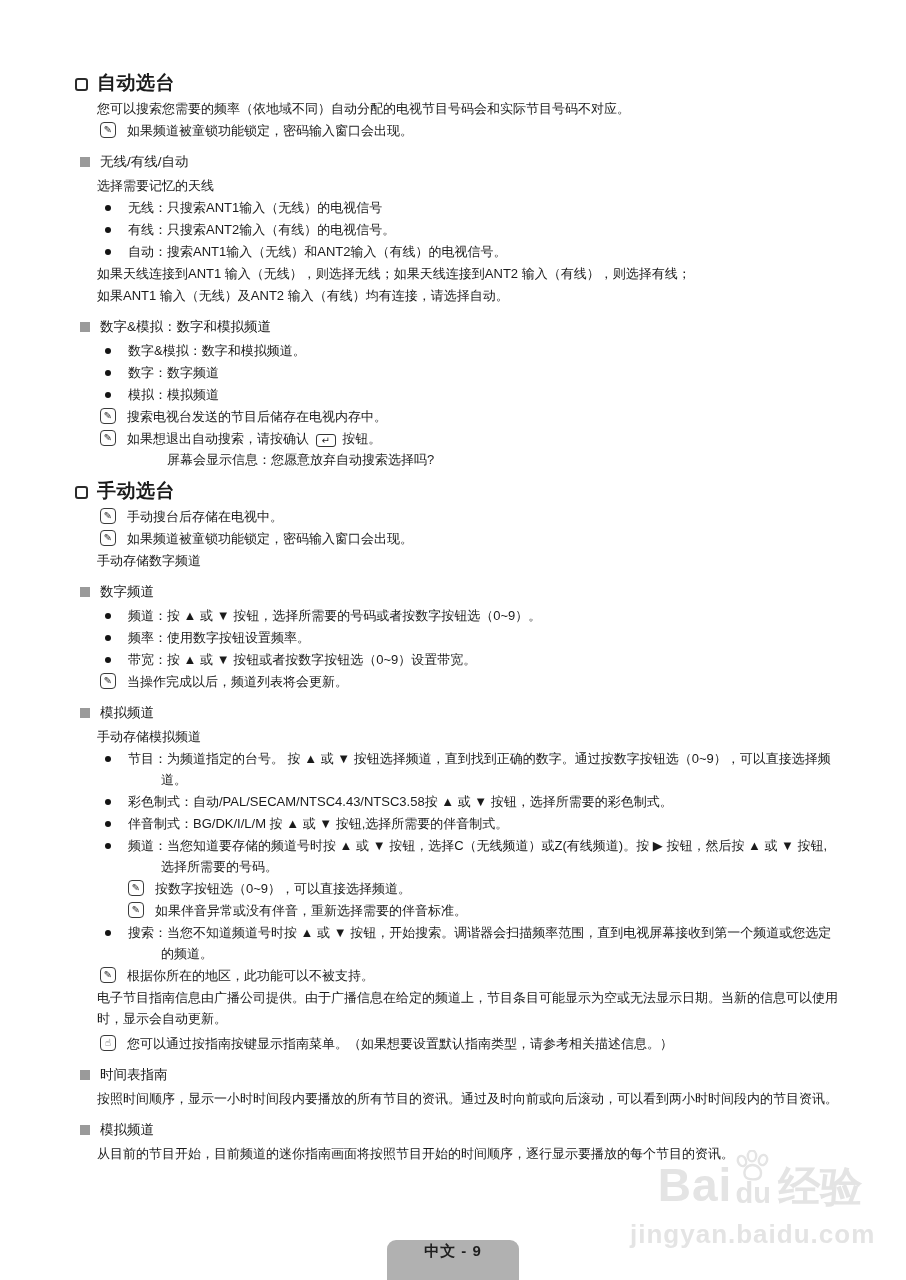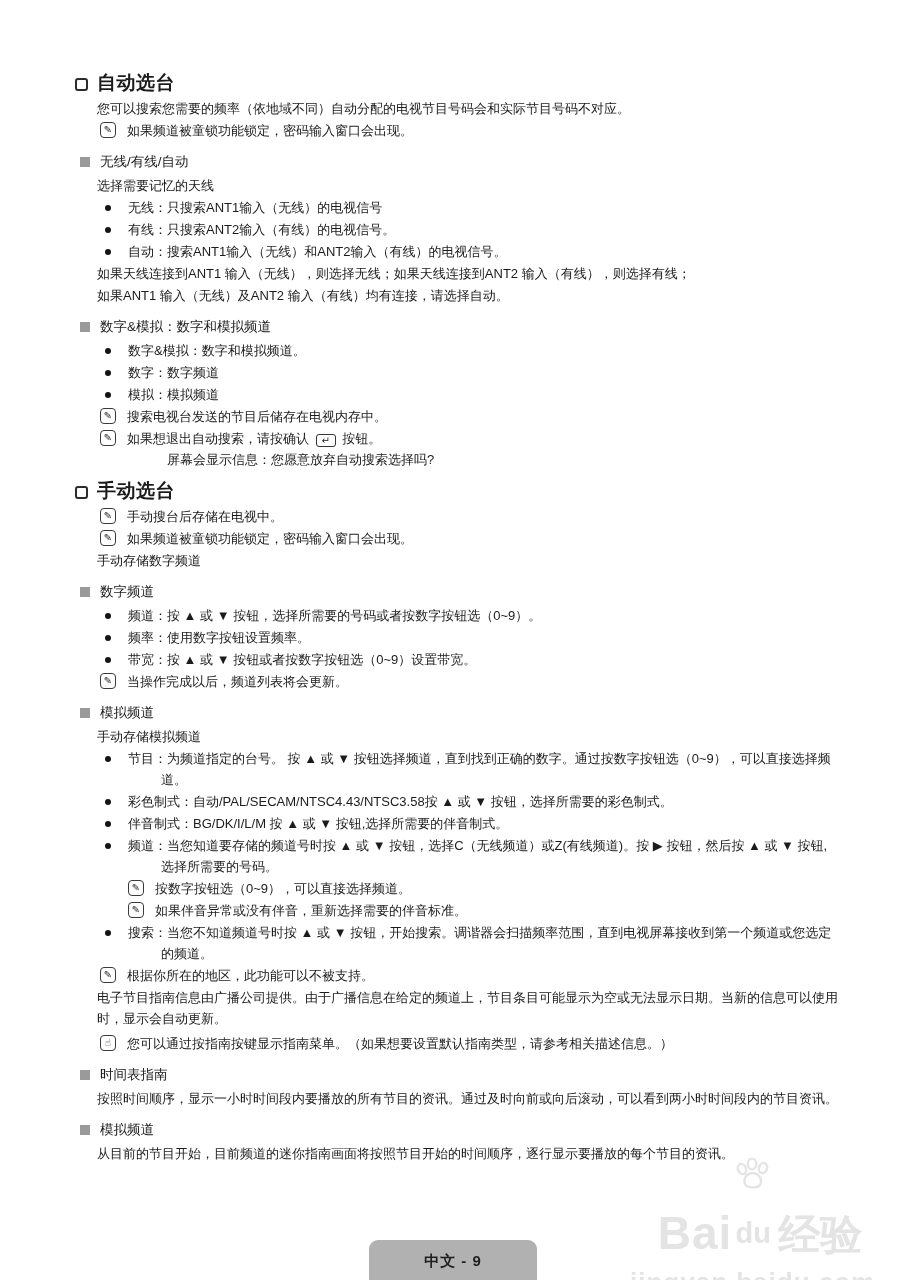--- a/index.html
+++ b/index.html
@@ -48,31 +48,31 @@
   .key {
     display:inline-flex; align-items:center; justify-content:center;
     width:20px; height:13px; border:1.3px solid #333; border-radius:3px;
     font-size:10px; line-height:11px; vertical-align:-1px; margin:0 3px; color:#222;
   }
 
   
   .watermark { position:absolute; top:1150px; left:630px; width:260px; text-align:left; color:#e4e4e4; font-weight:bold; user-select:none; }
   .wm-row { display:flex; align-items:flex-end; justify-content:center; }
   .wm-bai { font-size:46px; line-height:1; letter-spacing:1px; }
-  .wm-du-wrap { display:inline-flex; flex-direction:column; align-items:center; margin:8px 1px;gap:32px; }
+  .wm-du-wrap { display:inline-flex; flex-direction:column; align-items:center; margin:0 1px; }
   .wm-du-wrap svg { margin-bottom:-3px; }
   .wm-du { font-size:29px; line-height:1; }
   .wm-cn { font-size:42px; line-height:1; margin-left:4px; }
   .wm-url { font-size:26px; margin-top:16px; letter-spacing:1px; }
 
   
   .footer-tab {
     position:absolute; bottom:0; left:50%; transform:translateX(-50%);
-    width:168px; height:40px; background:#b1b1b1; border-radius:9px 9px 0 0;
-    display:flex; align-items:center; justify-content:center;
+    width:132px; height:40px; background:#b1b1b1; border-radius:9px 9px 0 0;
+    display:flex; align-items:flex-start; justify-content:center;
     font-size:15px; font-weight:bold; color:#1f1f1f; letter-spacing:1px;
   }
 </style>
 </head>
 <body>
 
 <div class="doc">
     <div class="row h1">
       <span class="marker"></span>
       <div class="content">自动选台</div>

